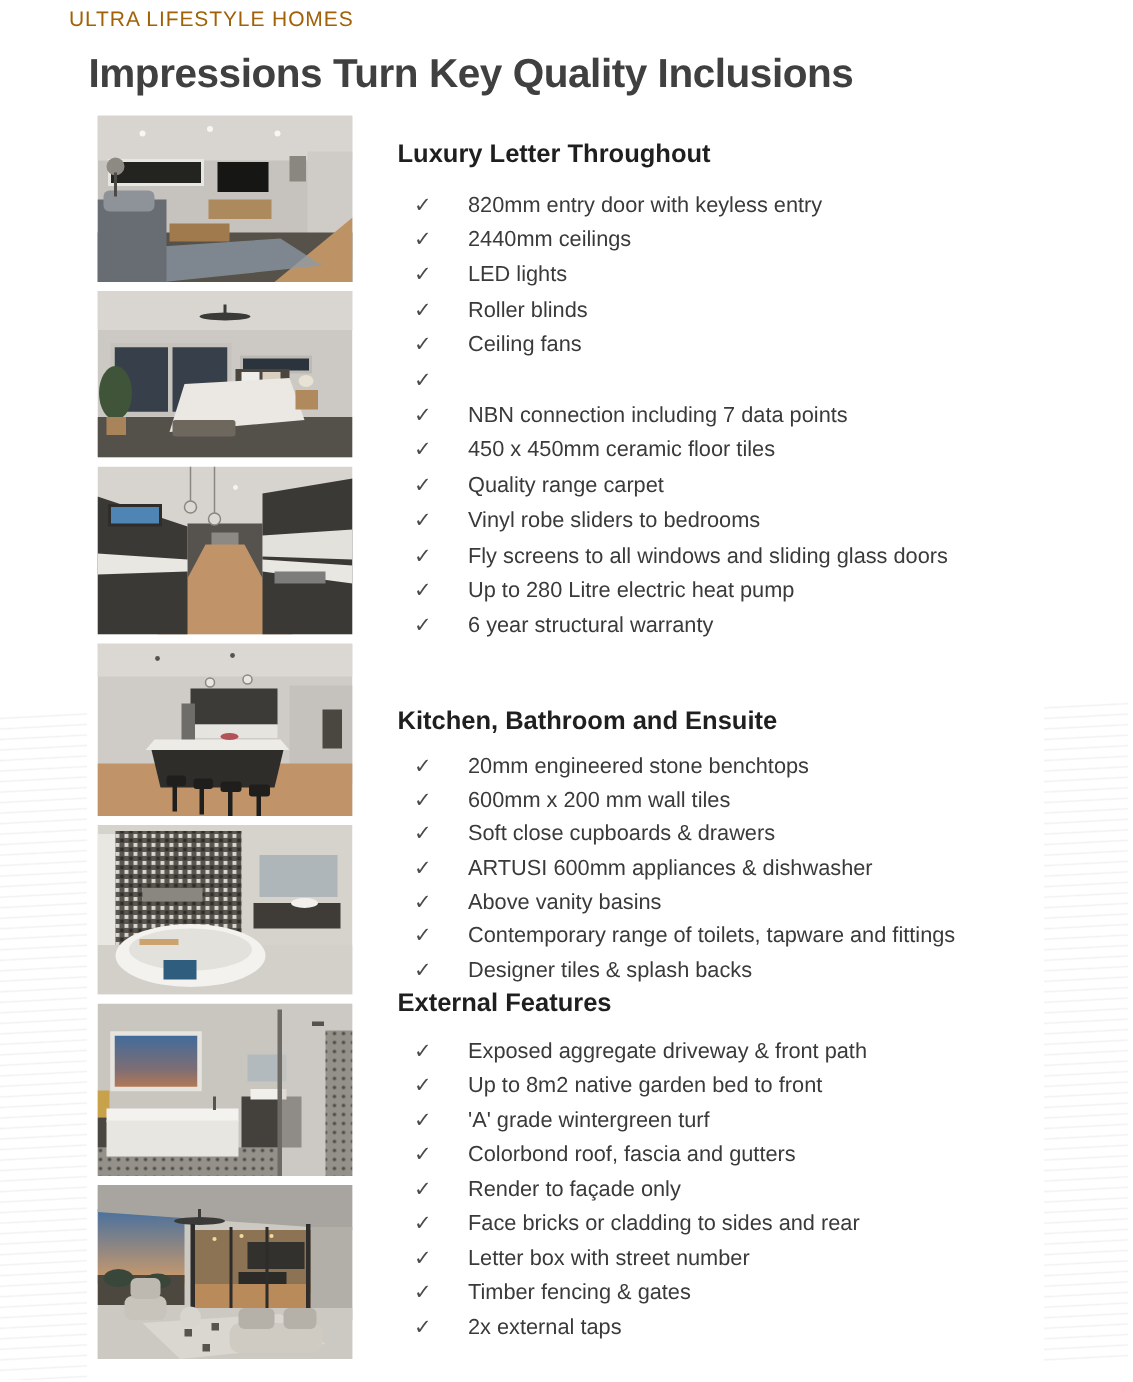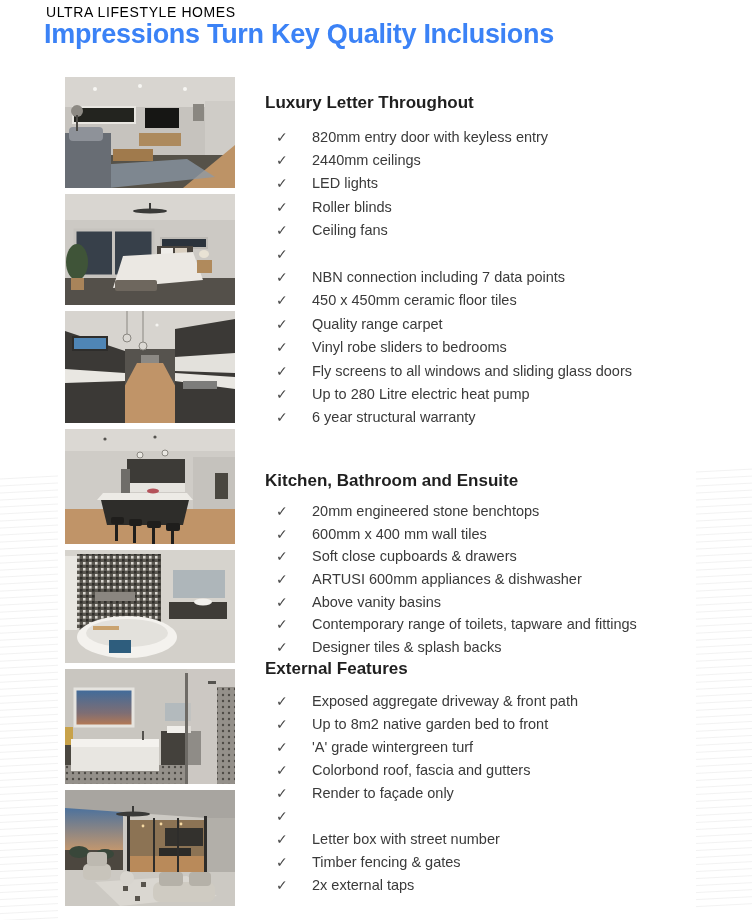--- a/index.html
+++ b/index.html
@@ -4,23 +4,23 @@
 <style>
   html,body{margin:0;padding:0;background:#fff;}
   .page{position:relative;width:755px;height:921px;background:#ffffff;overflow:hidden;
         font-family:"Liberation Sans",sans-serif;}
   
   .texture{position:absolute;opacity:.55;
      background:repeating-linear-gradient(177deg,#ffffff 0px,#ffffff 5px,#e7e7e7 6px,#ffffff 7px);}
   .texture-left{left:0;top:473px;width:58px;height:447px;}
   .texture-right{left:696px;top:466px;width:56px;height:444px;}
 
-  .brand{position:absolute;left:46px;top:4px;font-size:14px;letter-spacing:.6px;color:#000000;}
-  .title{position:absolute;left:44px;top:19px;margin:0;font-size:27px;font-weight:700;
-         letter-spacing:-.3px;color:#3b82f6;}
+  .brand{position:absolute;left:46px;top:4px;font-size:14px;letter-spacing:.6px;color:#a16207;}
+  .title{position:absolute;left:44px;top:19px;margin:15px;font-size:27px;font-weight:700;
+         letter-spacing:-.3px;color:#404040;}
 
   .photos{position:absolute;left:65px;top:77px;width:170px;display:flex;flex-direction:column;gap:6px;}
   .photo{margin:0;width:170px;line-height:0;}
   .photo svg{display:block;width:170px;}
 
   .sec{position:absolute;left:265px;width:475px;}
   .sec h2{margin:0;font-size:17px;font-weight:700;color:#1f1f1f;line-height:20px;}
   .sec ul{list-style:none;margin:0;padding:0;}
   .sec li{display:flex;align-items:center;}
   .chk{width:47px;padding-left:11px;box-sizing:border-box;color:#4a4a4a;font-size:14px;
@@ -302,21 +302,21 @@
 
   <section class="sec sec2">
     <h2>Kitchen, Bathroom and Ensuite</h2>
     <ul>
       <li>
           <span class="chk">✓</span>
           <span class="txt">20mm engineered stone benchtops</span>
         </li>
       <li>
           <span class="chk">✓</span>
-          <span class="txt">600mm x 400 mm wall tiles</span>
+          <span class="txt">600mm x 200 mm wall tiles</span>
         </li>
       <li>
           <span class="chk">✓</span>
           <span class="txt">Soft close cupboards &amp; drawers</span>
         </li>
       <li>
           <span class="chk">✓</span>
           <span class="txt">ARTUSI 600mm appliances &amp; dishwasher</span>
         </li>
       <li>
@@ -352,20 +352,21 @@
       <li>
           <span class="chk">✓</span>
           <span class="txt">Colorbond roof, fascia and gutters</span>
         </li>
       <li>
           <span class="chk">✓</span>
           <span class="txt">Render to façade only</span>
         </li>
       <li>
           <span class="chk">✓</span>
+          <span class="txt">Face bricks or cladding to sides and rear</span>
         </li>
       <li>
           <span class="chk">✓</span>
           <span class="txt">Letter box with street number</span>
         </li>
       <li>
           <span class="chk">✓</span>
           <span class="txt">Timber fencing &amp; gates</span>
         </li>
       <li>

